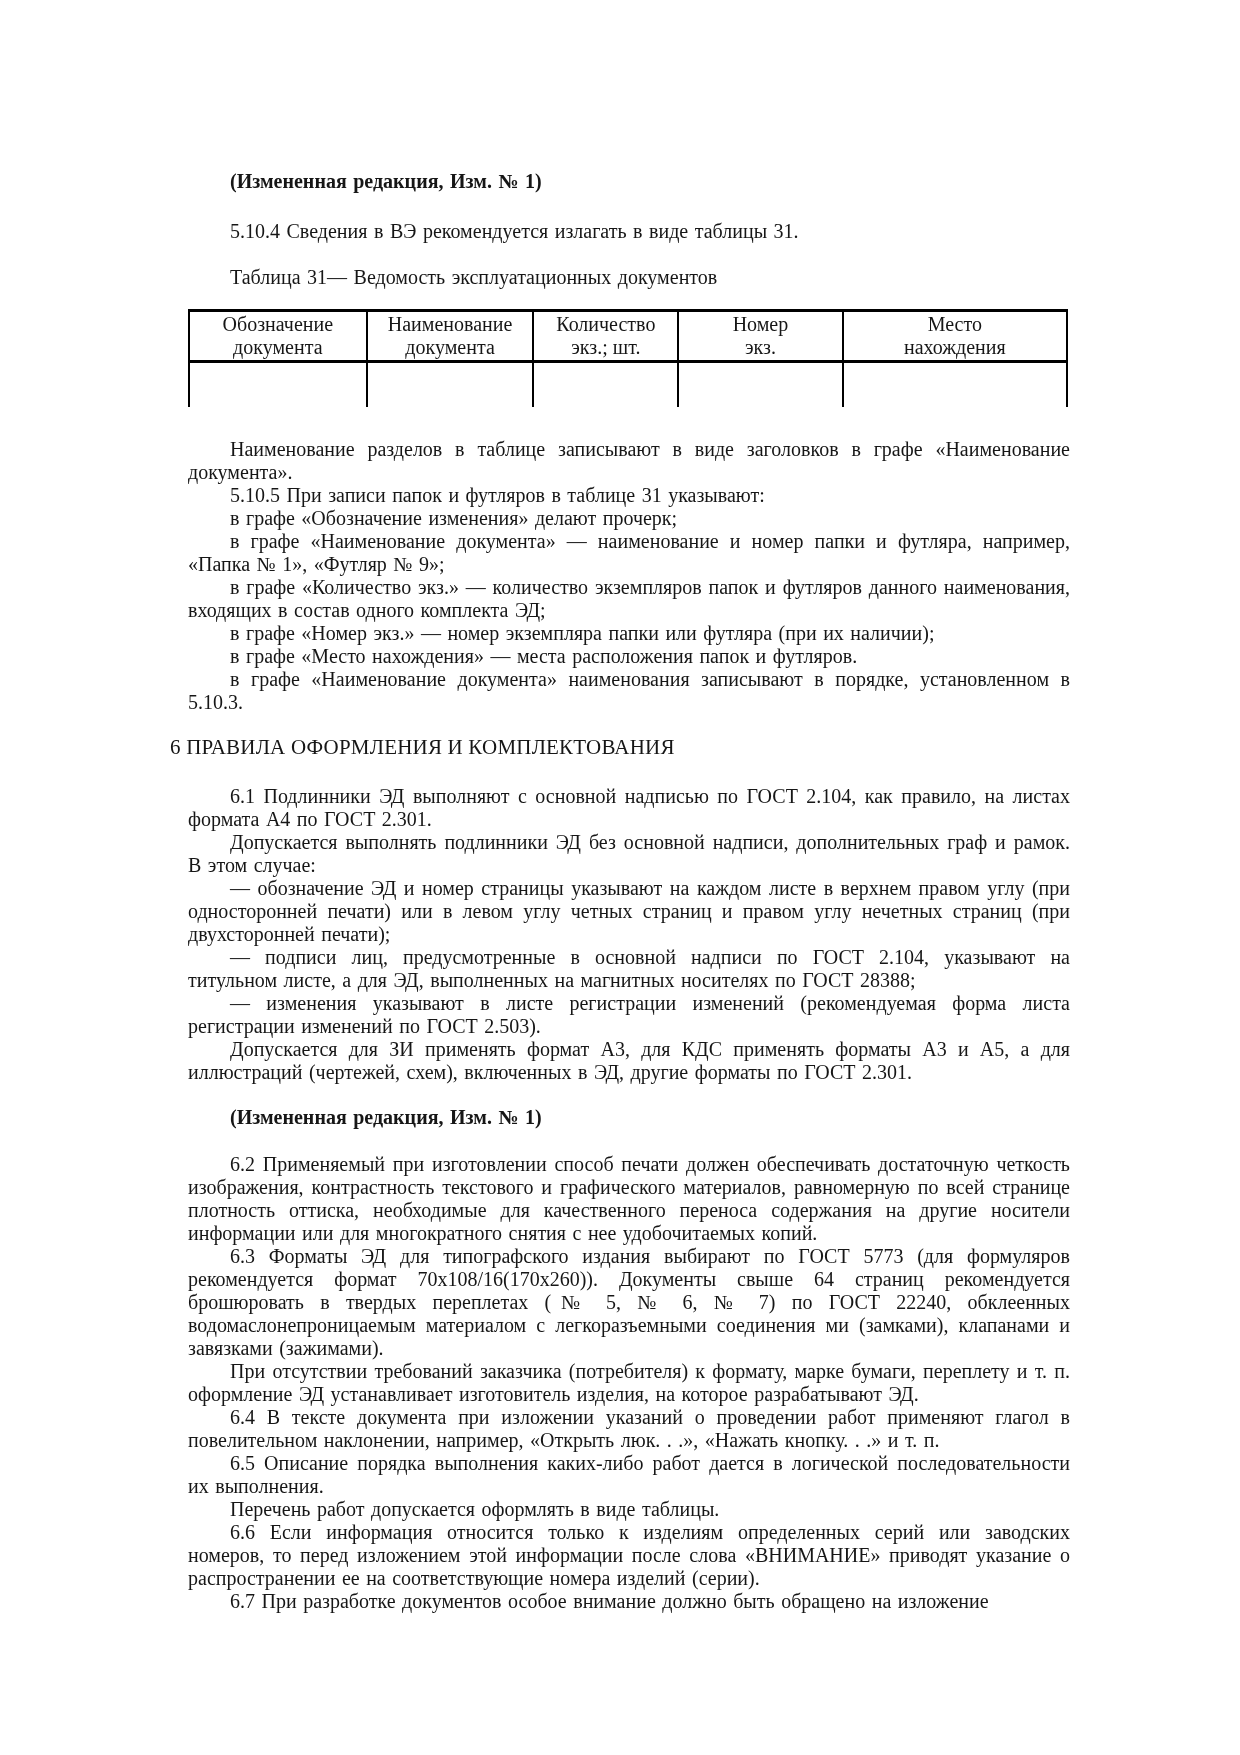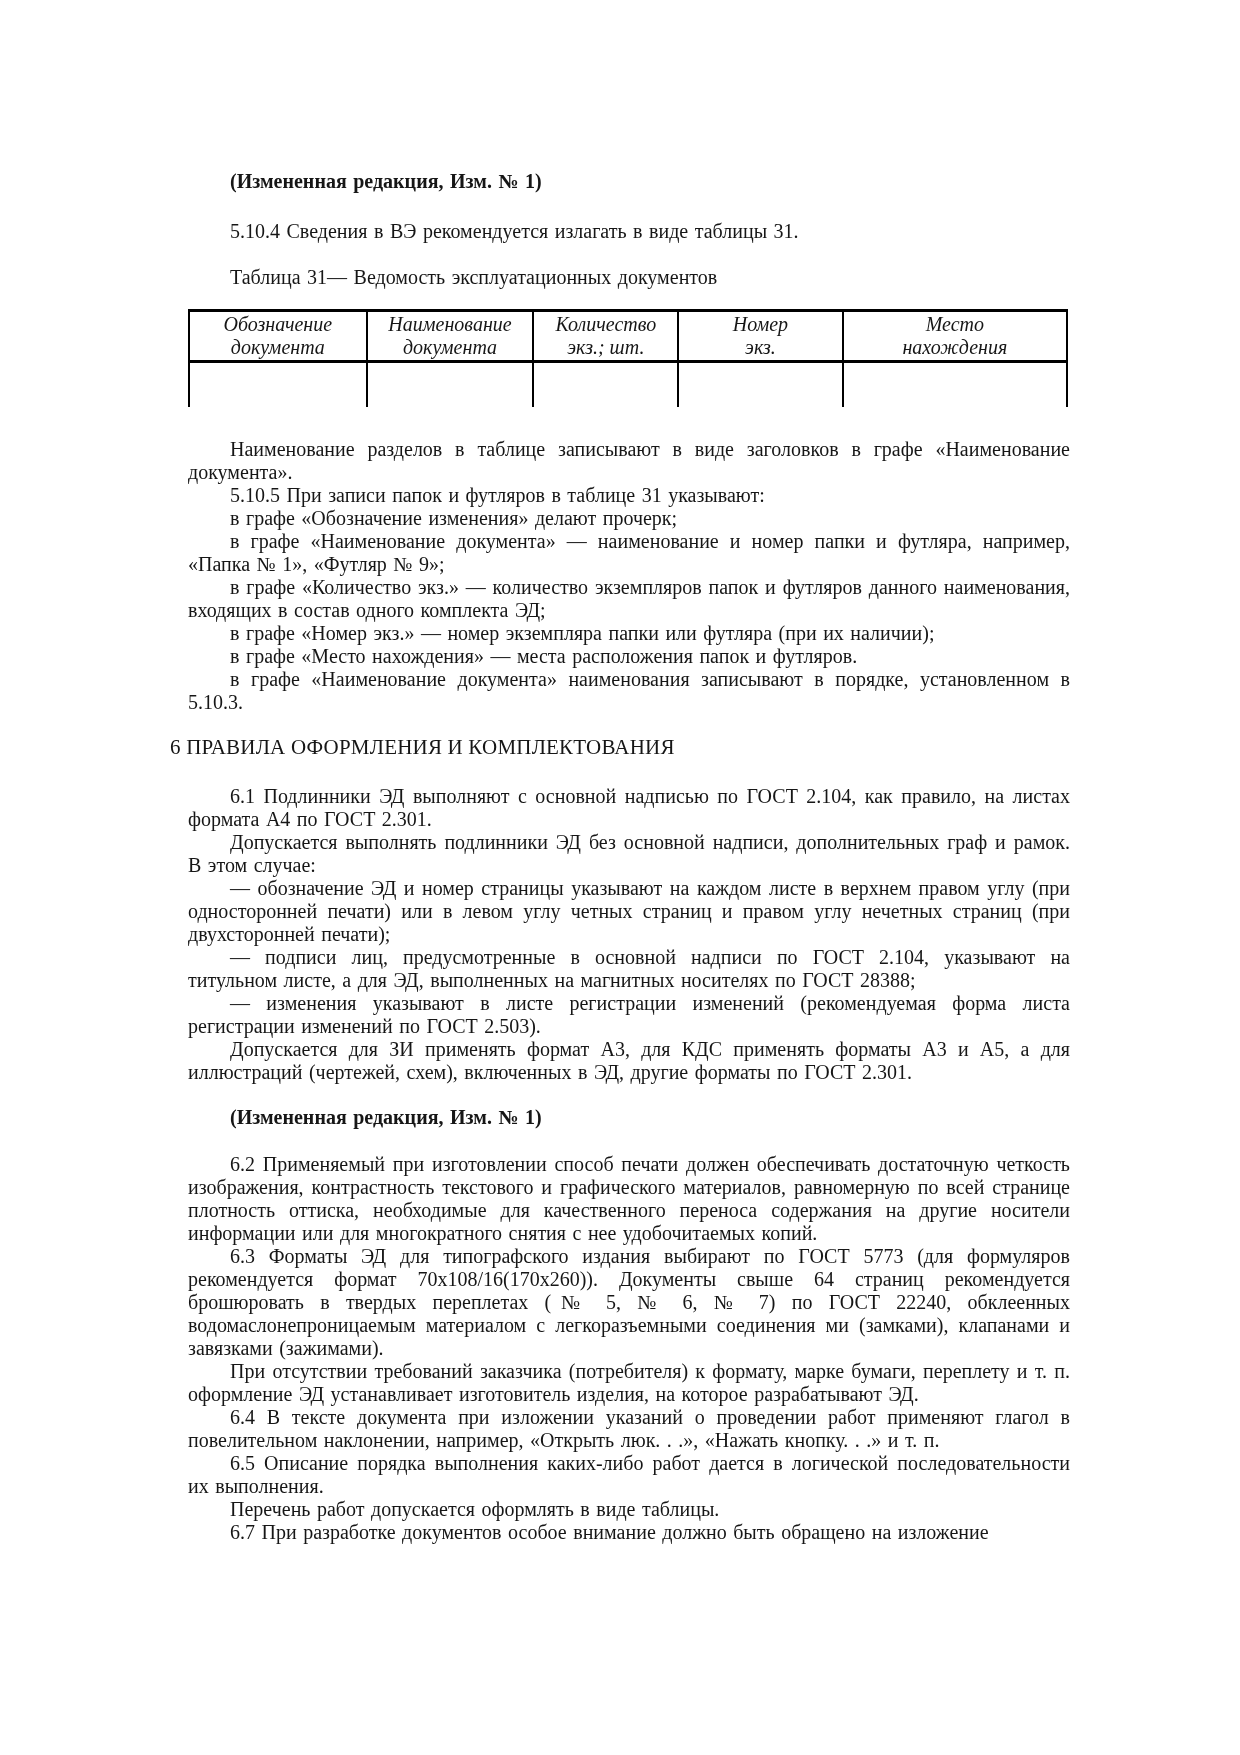--- a/index.html
+++ b/index.html
@@ -27,21 +27,20 @@
   }
   .bold { font-weight: bold; }
   .amend-1 { }
   .p-5104 { margin-top: 27px; }
   .tbl-caption { margin-top: 23px; }
   table.t31 {
     width: 880px;
     margin: 20px 0 0 18px;
     border-collapse: collapse;
     border-top: 3px solid #000;
-    font-style: italic;
   }
   table.t31 th {
     border: 2px solid #000;
     border-bottom: 3px solid #000;
     font-weight: normal;
     text-align: center;
     vertical-align: middle;
     white-space: pre-line;
     padding: 1px 4px;
     height: 48px;
@@ -139,16 +138,17 @@
 
   <p class="para bold amend-2">(Измененная редакция, Изм. № 1)</p>
 
   <div class="block-62">
     <p class="para">6.2 Применяемый при изготовлении способ печати должен обеспечивать достаточную четкость изображения, контрастность текстового и графического материалов, равномерную по всей странице  плотность оттиска, необходимые для качественного переноса содержания на другие носители информации или для многократного снятия с нее удобочитаемых копий.</p>
     <p class="para">6.3 Форматы ЭД для типографского издания выбирают по ГОСТ  5773 (для формуляров рекомендуется формат 70х108/16(170х260)).  Документы свыше 64 страниц рекомендуется брошюровать в твердых переплетах (№ 5, № 6, № 7) по ГОСТ 22240, обклеенных водомаслонепроницаемым материалом с легкоразъемными соединения ми (замками), клапанами и завязками (зажимами).</p>
     <p class="para">При отсутствии требований заказчика (потребителя) к формату,  марке бумаги, переплету и т. п. оформление ЭД устанавливает изготовитель изделия, на которое разрабатывают ЭД.</p>
     <p class="para">6.4 В тексте документа при изложении указаний о проведении  работ применяют глагол в повелительном наклонении, например,  «Открыть люк. . .», «Нажать кнопку. . .» и т. п.</p>
     <p class="para">6.5 Описание порядка выполнения каких-либо работ дается в логической последовательности их выполнения.</p>
     <p class="para">Перечень работ допускается оформлять в виде таблицы.</p>
+    <p class="para">6.6 Если информация относится только к изделиям определенных  серий или заводских номеров, то перед изложением этой информации после слова «ВНИМАНИЕ» приводят указание о распространении ее на соответствующие номера изделий (серии).</p>
     <p class="para">6.7 При разработке документов особое внимание должно быть  обращено на изложение</p>
   </div>
 
 </div>
 
 </body></html>

